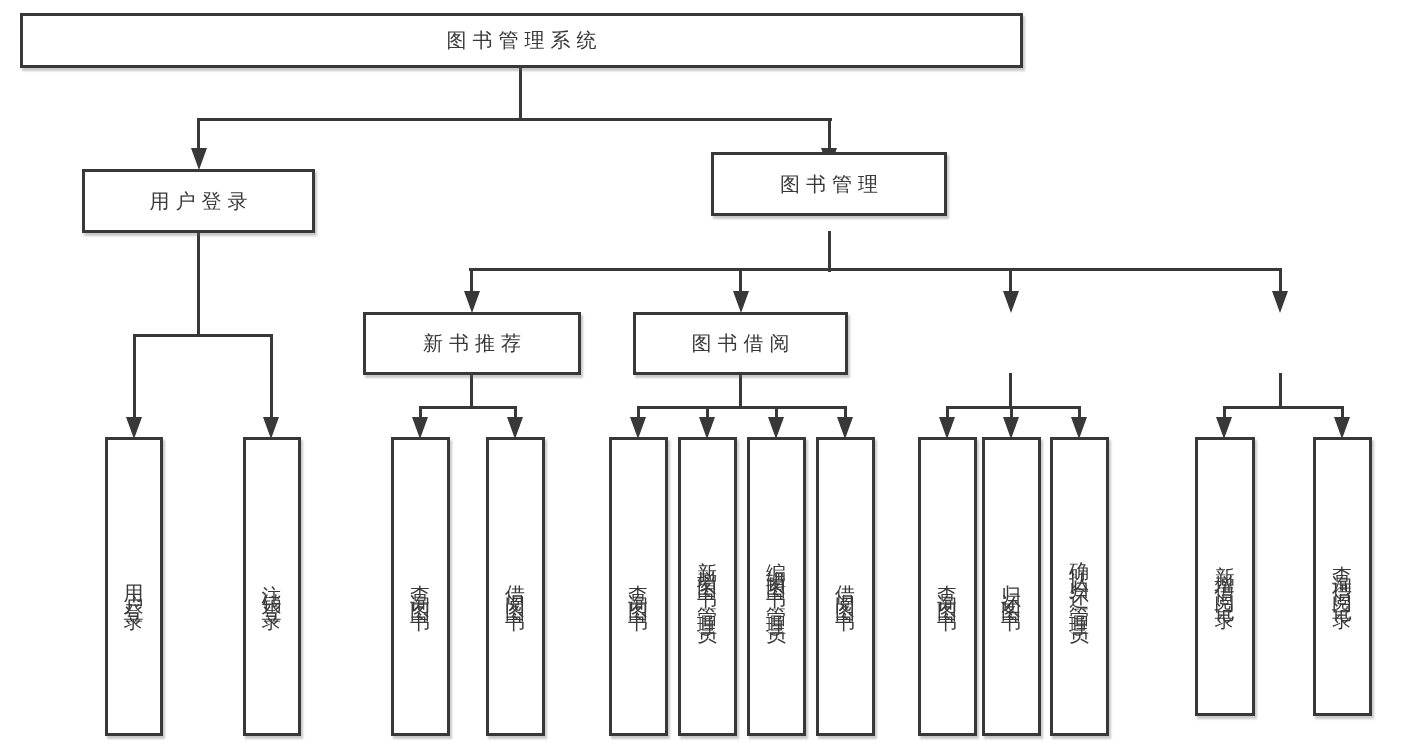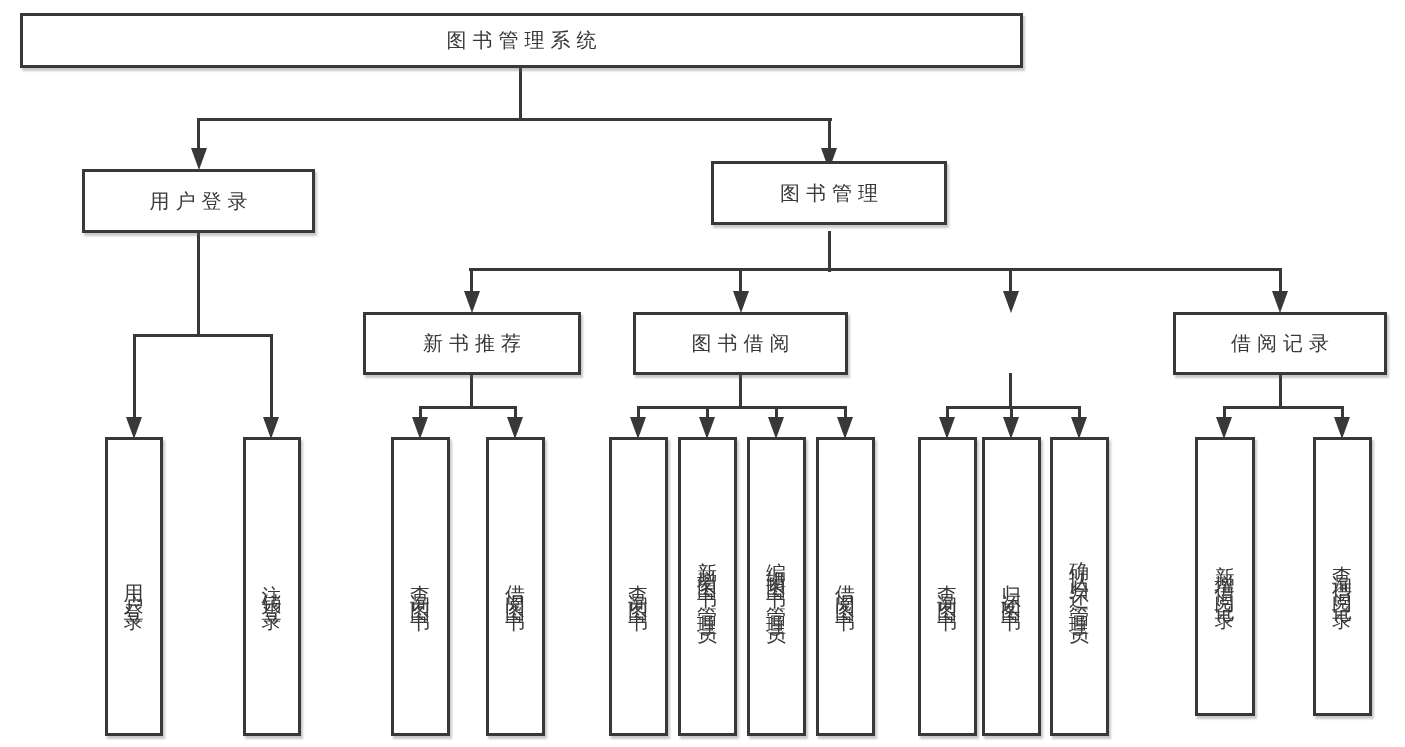--- a/index.html
+++ b/index.html
@@ -74,21 +74,21 @@
   <div class="line" style="left:519px;top:66px;width:3px;height:54px"></div>
   <div class="line" style="left:197px;top:118px;width:635px;height:3px"></div>
   <div class="line" style="left:197px;top:118px;width:3px;height:34px"></div>
   <div class="arrow" style="left:191px;top:148px"></div>
   <div class="line" style="left:828px;top:118px;width:3px;height:34px"></div>
   <div class="arrow" style="left:821px;top:148px"></div>
 
   <div class="hnode" style="left:82px;top:169px;width:233px;height:64px">
     <span>用户登录</span>
   </div>
-  <div class="hnode" style="left:711px;top:161px;width:236px;height:64px">
+  <div class="hnode" style="left:711px;top:152px;width:236px;height:64px">
     <span>图书管理</span>
   </div>
 
   <div class="line" style="left:197px;top:231px;width:3px;height:105px"></div>
   <div class="line" style="left:133px;top:334px;width:140px;height:3px"></div>
   <div class="line" style="left:133px;top:334px;width:3px;height:86px"></div>
   <div class="arrow" style="left:126px;top:417px"></div>
   <div class="line" style="left:270px;top:334px;width:3px;height:86px"></div>
   <div class="arrow" style="left:263px;top:417px"></div>
 
@@ -101,23 +101,20 @@
   <div class="line" style="left:1009px;top:268px;width:3px;height:27px"></div>
   <div class="arrow" style="left:1003px;top:291px"></div>
   <div class="line" style="left:1279px;top:268px;width:3px;height:27px"></div>
   <div class="arrow" style="left:1272px;top:291px"></div>
 
   <div class="hnode" style="left:633px;top:312px;width:215px;height:63px">
     <span>图书借阅</span>
   </div>
   <div class="hnode" style="left:363px;top:312px;width:218px;height:63px">
     <span>新书推荐</span>
-  </div>
-  <div class="hnode" style="left:1173px;top:312px;width:214px;height:63px">
-    <span>借阅记录</span>
   </div>
 
   <div class="line" style="left:470px;top:373px;width:3px;height:36px"></div>
   <div class="line" style="left:419px;top:406px;width:98px;height:3px"></div>
   <div class="line" style="left:419px;top:406px;width:3px;height:16px"></div>
   <div class="arrow" style="left:412px;top:417px"></div>
   <div class="line" style="left:514px;top:406px;width:3px;height:16px"></div>
   <div class="arrow" style="left:507px;top:417px"></div>
 
   <div class="line" style="left:739px;top:373px;width:3px;height:36px"></div>

